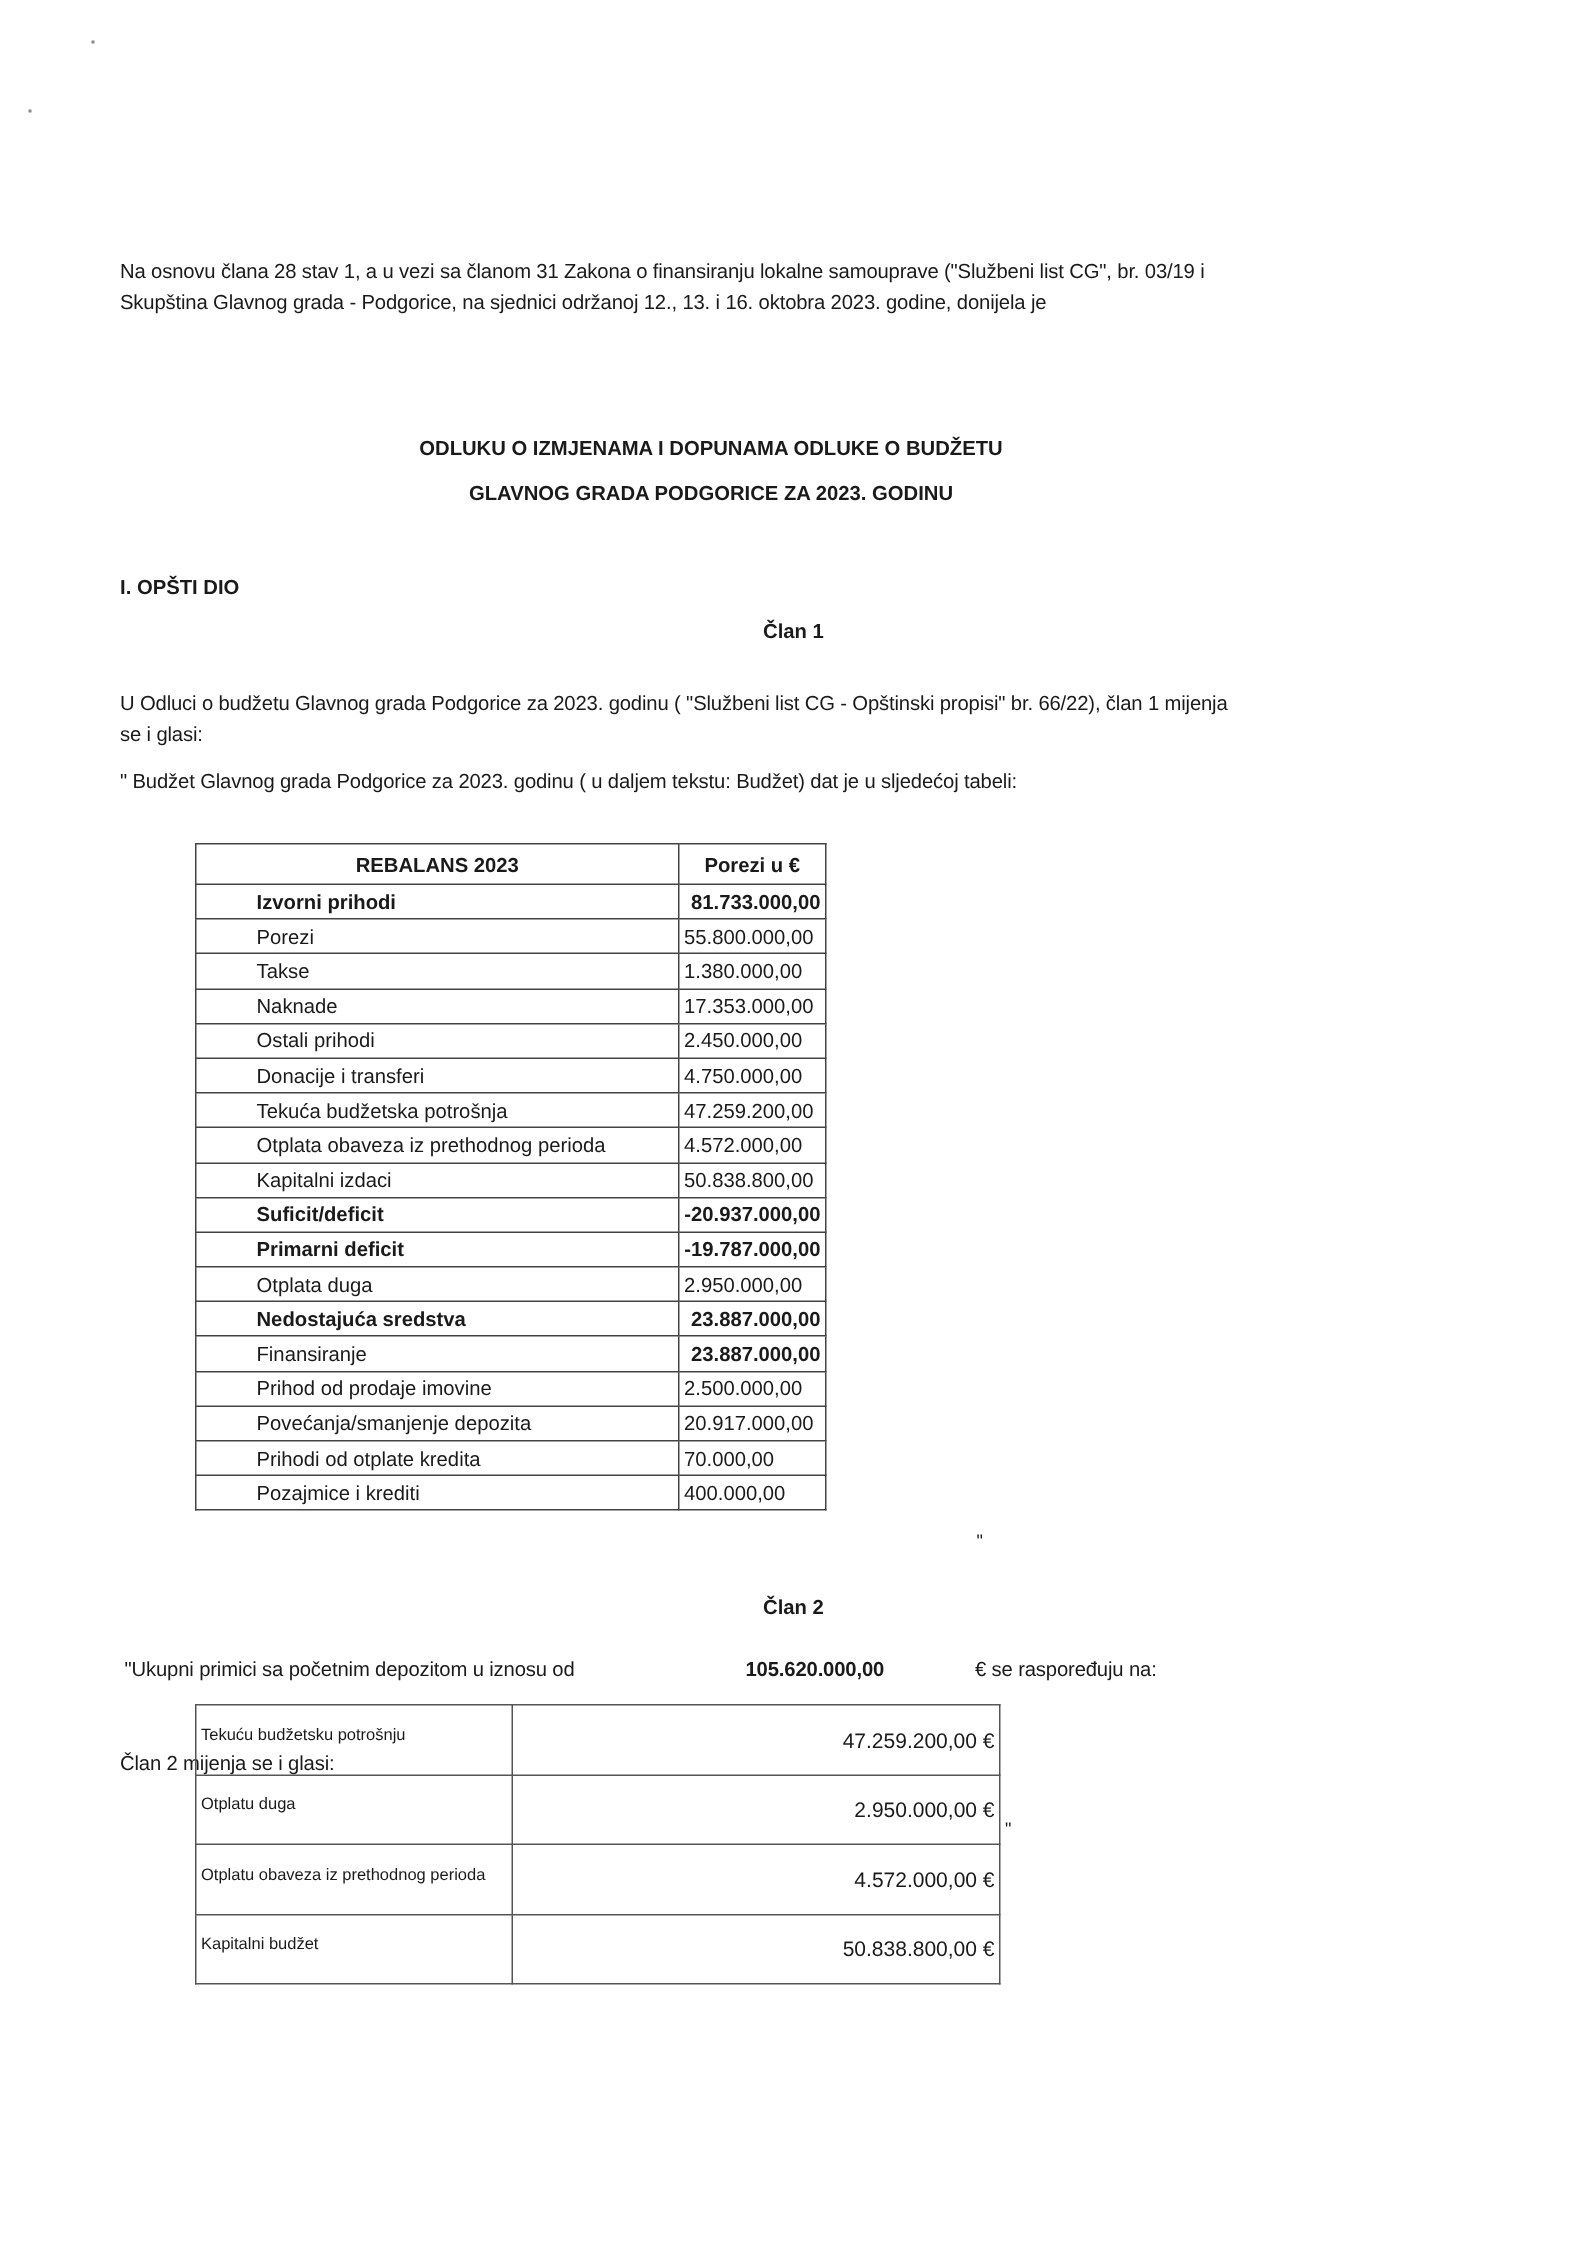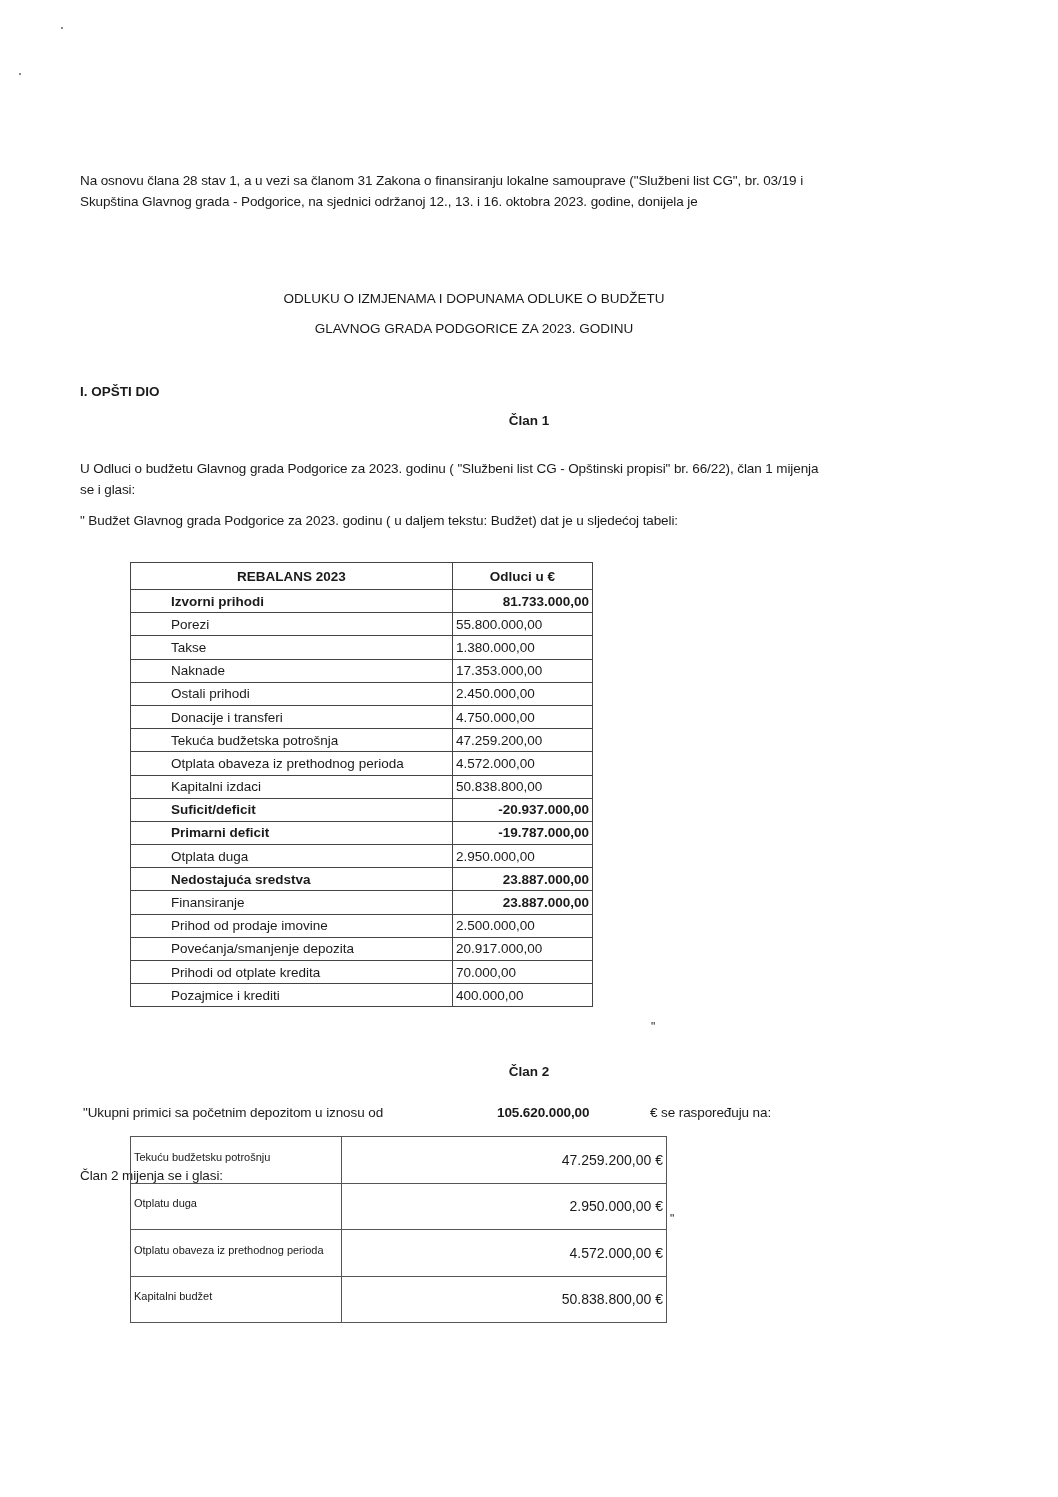--- a/index.html
+++ b/index.html
@@ -1,24 +1,24 @@
 <!DOCTYPE html>
 <html><head>
 <meta charset="utf-8">
 <style>
   html, body { margin:0; padding:0; background:#ffffff; }
   body { width:1058px; height:1497px; position:relative; overflow:hidden;
          font-family:"Liberation Sans", sans-serif; color:#1a1a1a; }
   .speck { position:absolute; width:2px; height:2px; background:#888; }
   .para { position:absolute; left:80px; font-size:13.5px; line-height:21px; letter-spacing:-0.1px; }
-  .title { position:absolute; left:0; width:948px; text-align:center; font-weight:normal; font-size:13.5px; }
+  .title { position:absolute; left:0; width:948px; text-align:center; font-weight:bold; font-size:13.5px; }
   .section { position:absolute; left:80px; font-weight:bold; font-size:13.5px; }
   .clan { position:absolute; left:0; width:1058px; text-align:center; font-weight:bold; font-size:13.5px; }
 
-  table.budget { position:absolute; left:130px; top:562px; width:463px; border-collapse:collapse;
+  table.budget { position:absolute; left:130px; top:562px; width:421px; border-collapse:collapse;
                  border:1.5px solid #222; font-size:13.5px; }
   table.budget td, table.budget th { border:1px solid #444; height:22.2px; padding:0 3px; white-space:nowrap; }
   table.budget th { font-weight:bold; text-align:center; height:26px; font-size:13.5px; }
   table.budget td.lbl { width:278px;padding-left:40px; }
   table.budget td.val { text-align:left; }
   table.budget td.tot { text-align:right; font-weight:bold; }
   table.budget tr.bold td.lbl { font-weight:bold; }
 
   table.alloc { position:absolute; left:130px; top:1136px; width:537px; border-collapse:collapse;
                 border:1.2px solid #333; font-size:12px; }
@@ -48,21 +48,21 @@
 <div class="para" style="top:458px;">
   <div>U Odluci o budžetu Glavnog grada Podgorice za 2023. godinu ( "Službeni list CG - Opštinski propisi" br. 66/22), član 1 mijenja</div>
   <div>se i glasi:</div>
 </div>
 <div class="para" style="top:510px;">" Budžet Glavnog grada Podgorice za 2023. godinu ( u daljem tekstu: Budžet) dat je u sljedećoj tabeli:</div>
 
 <table class="budget">
   <thead>
     <tr>
       <th>REBALANS 2023</th>
-      <th>Odluci u €</th>
+      <th>Porezi u €</th>
     </tr>
   </thead>
   <tbody id="budget-body">
       <tr class="bold">
         <td class="lbl">Izvorni prihodi</td>
         <td class="tot">81.733.000,00</td>
       </tr>
       <tr>
         <td class="lbl">Porezi</td>
         <td class="val">55.800.000,00</td>

